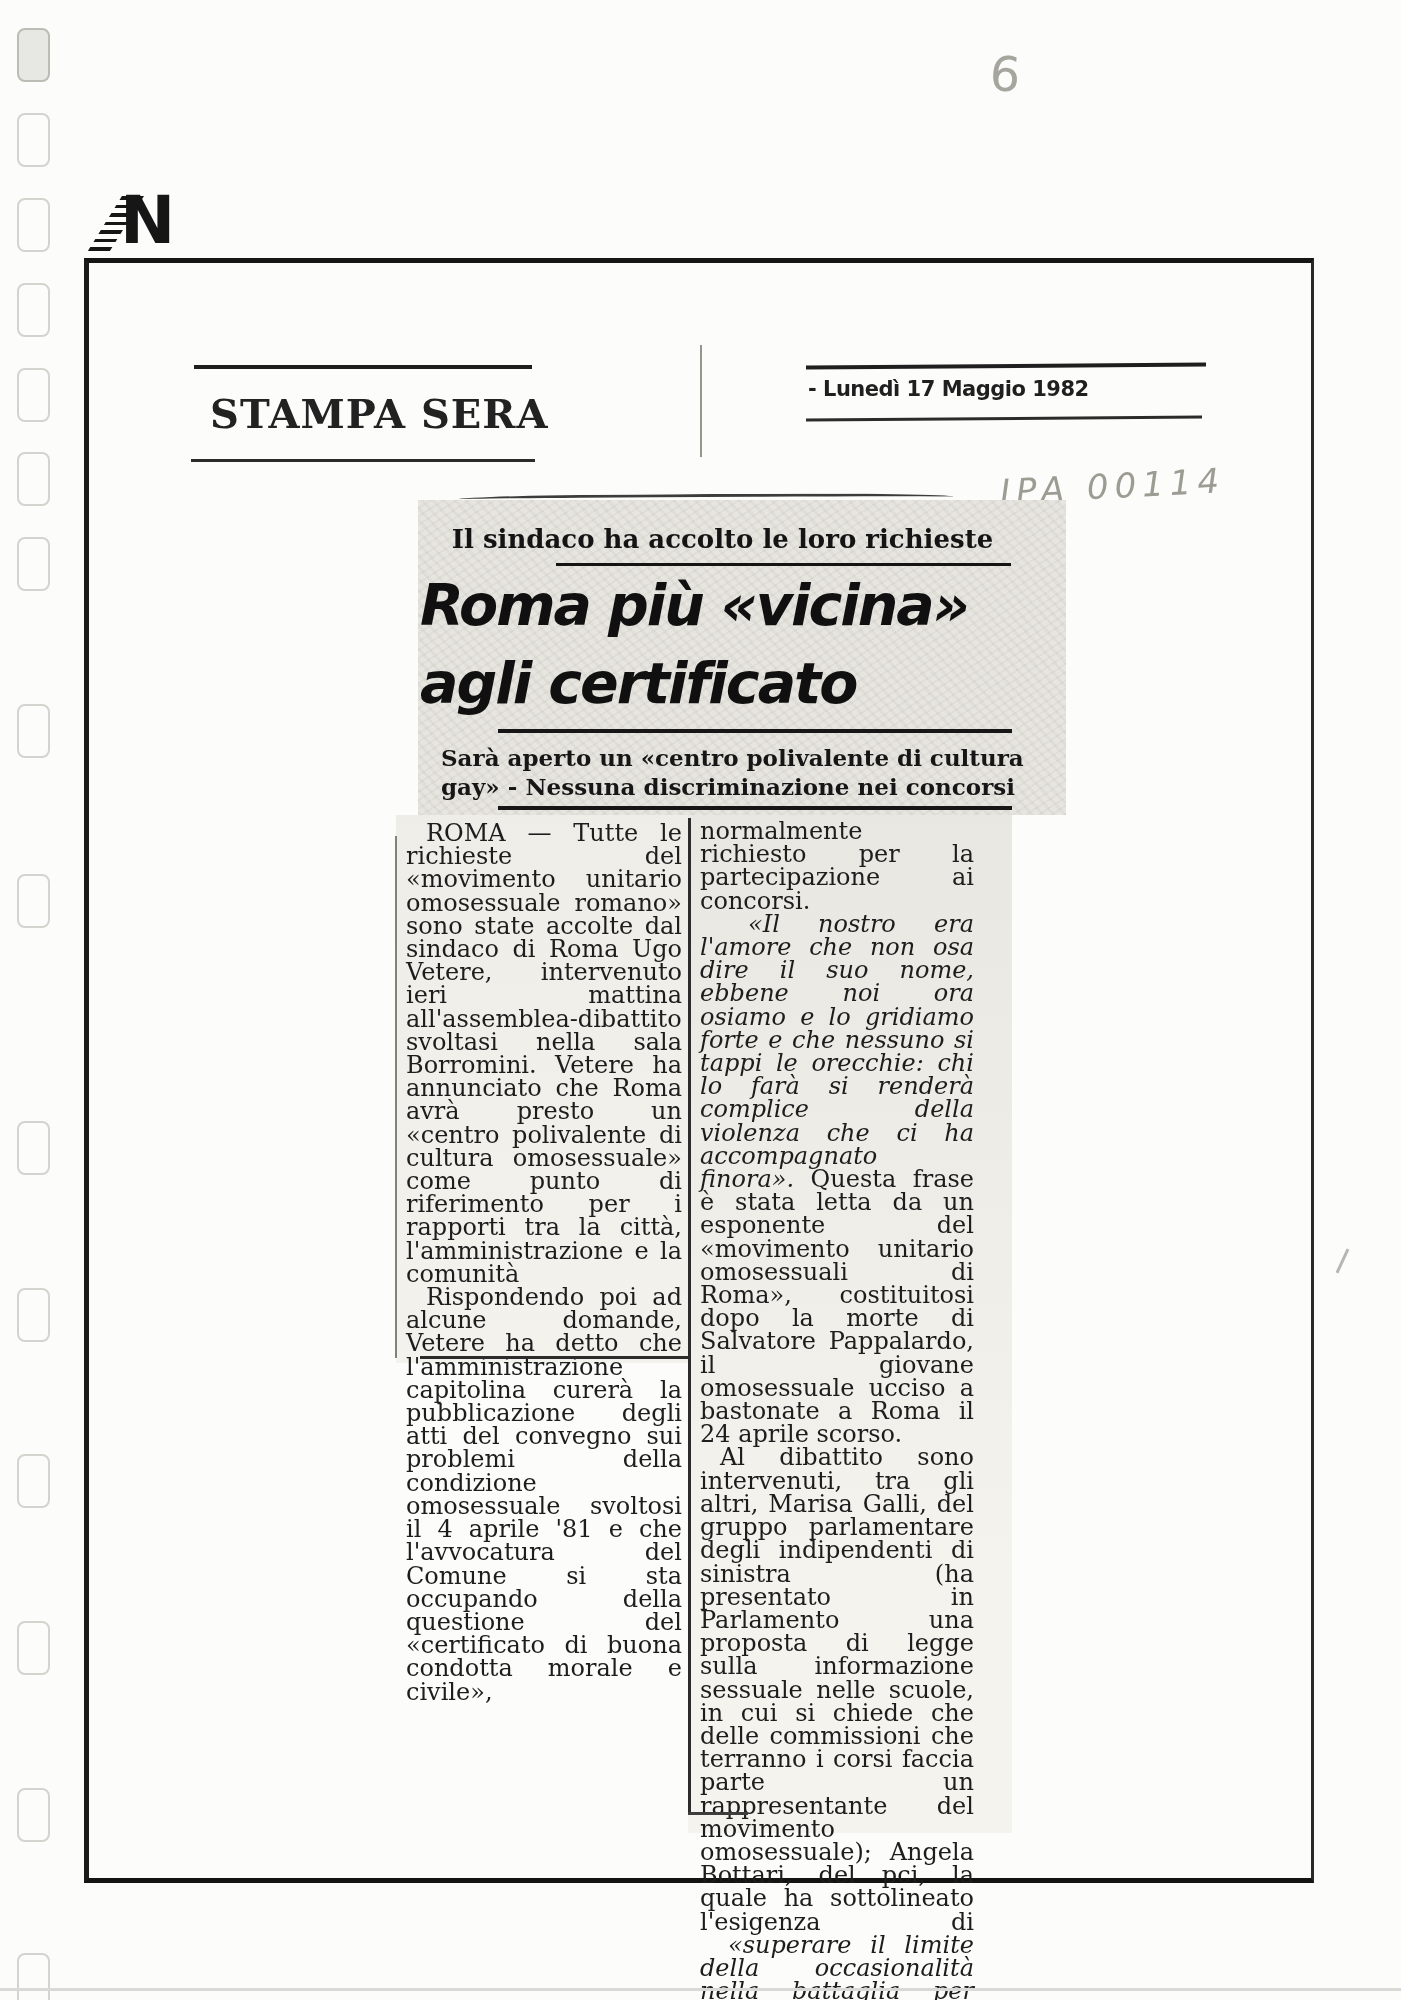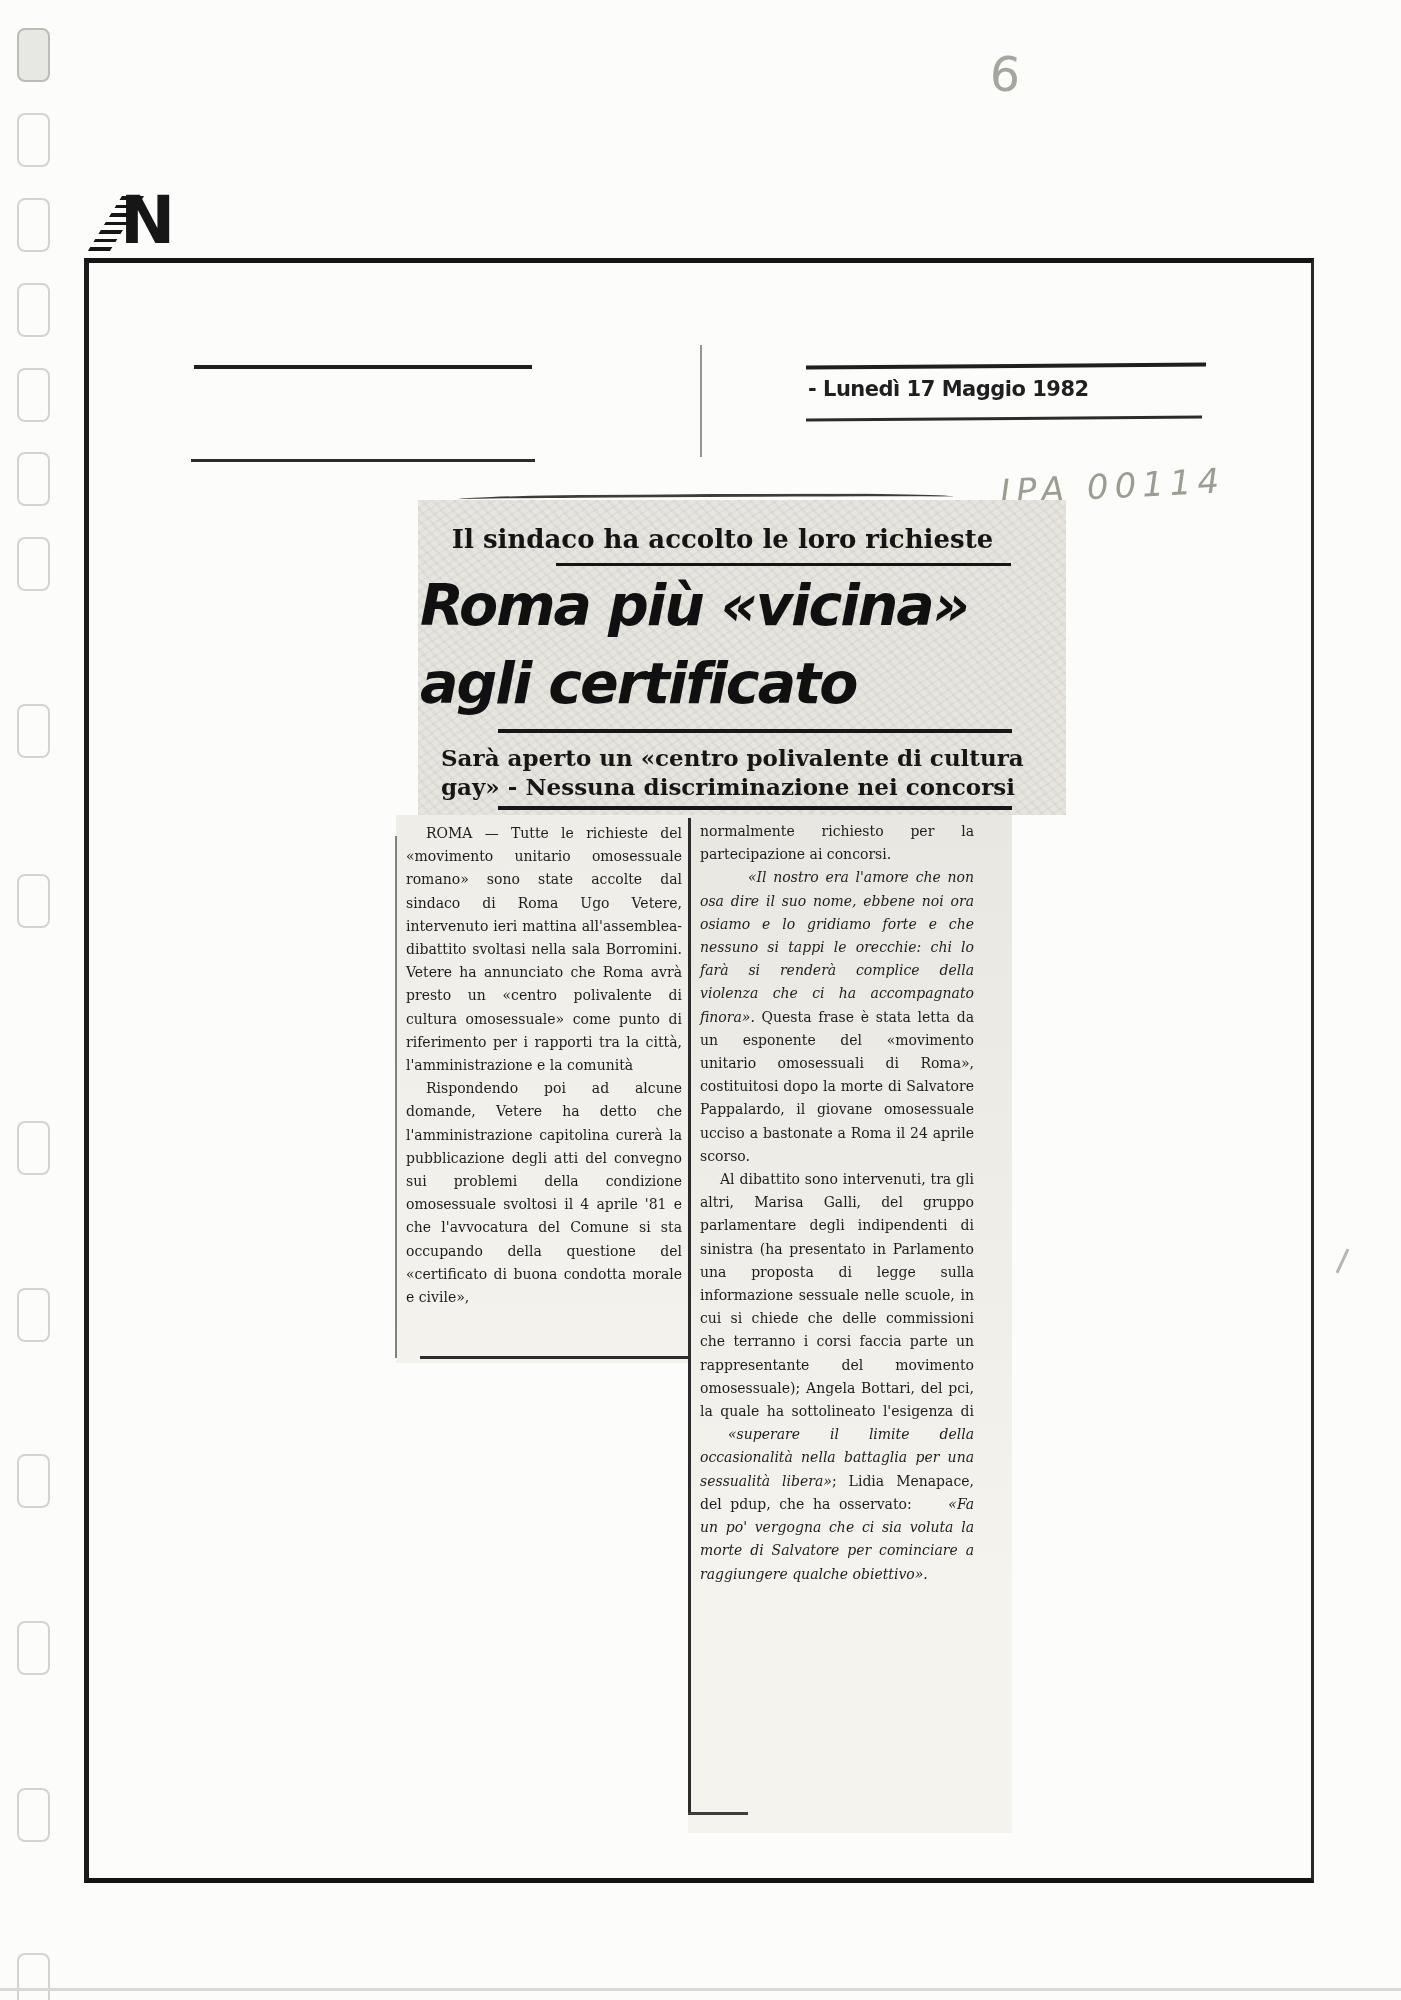--- a/index.html
+++ b/index.html
@@ -102,21 +102,21 @@
     left:441px;width:574px;font-family:"DejaVu Serif",serif;font-weight:bold;
     font-size:23px;color:#161616;text-align:justify;text-align-last:justify;white-space:nowrap;
   }
   .subhead-1{top:744px;}
   .subhead-2{top:773px;}
   .head-rule-2{left:498px;top:806px;width:514px;height:4px;background:#161616;}
 
   
   .col{font-family:"DejaVu Serif",serif;}
   .col p{
-    margin:0;font-size:14px;line-height:23.2px;text-align:justify;
+    margin:0;font-size:24px;line-height:23.2px;text-align:justify;
     color:#1d1d1d;
   }
   .col p.indent{text-indent:20px;}
   .col .ital{font-style:italic;margin-left:28px;}
   .col-left{left:406px;top:822px;width:276px;}
   .col-right{left:700px;top:820px;width:274px;}
   .col-divider{left:688px;top:818px;width:3px;height:997px;background:#2c2c2c;}
   .col-left-edge{left:395px;top:836px;width:2px;height:522px;background:#6d6d67;opacity:.85;}
   .col-left-endrule{left:420px;top:1356px;width:268px;height:3px;background:#2c2c2c;}
   .col-right-endtick{left:688px;top:1812px;width:60px;height:3px;background:#3d3d3b;}
@@ -150,20 +150,21 @@
   <div class="abs n-logo">
     <div class="logo-stripes"></div>
     <span class="logo-letter">N</span>
   </div>
 
   <div class="abs hand-six">6</div>
 
   <div class="abs frame"></div>
 
   <div class="abs masthead-rule-top"></div>
+  <div class="abs masthead-title">STAMPA SERA</div>
   <div class="abs masthead-rule-bottom"></div>
 
   <div class="abs header-divider"></div>
 
   <div class="abs date-rule-top"></div>
   <div class="abs date-text">- Lunedì 17 Maggio 1982</div>
   <div class="abs date-rule-bottom"></div>
 
   <div class="abs hand-code">IPA 00114</div>
 

